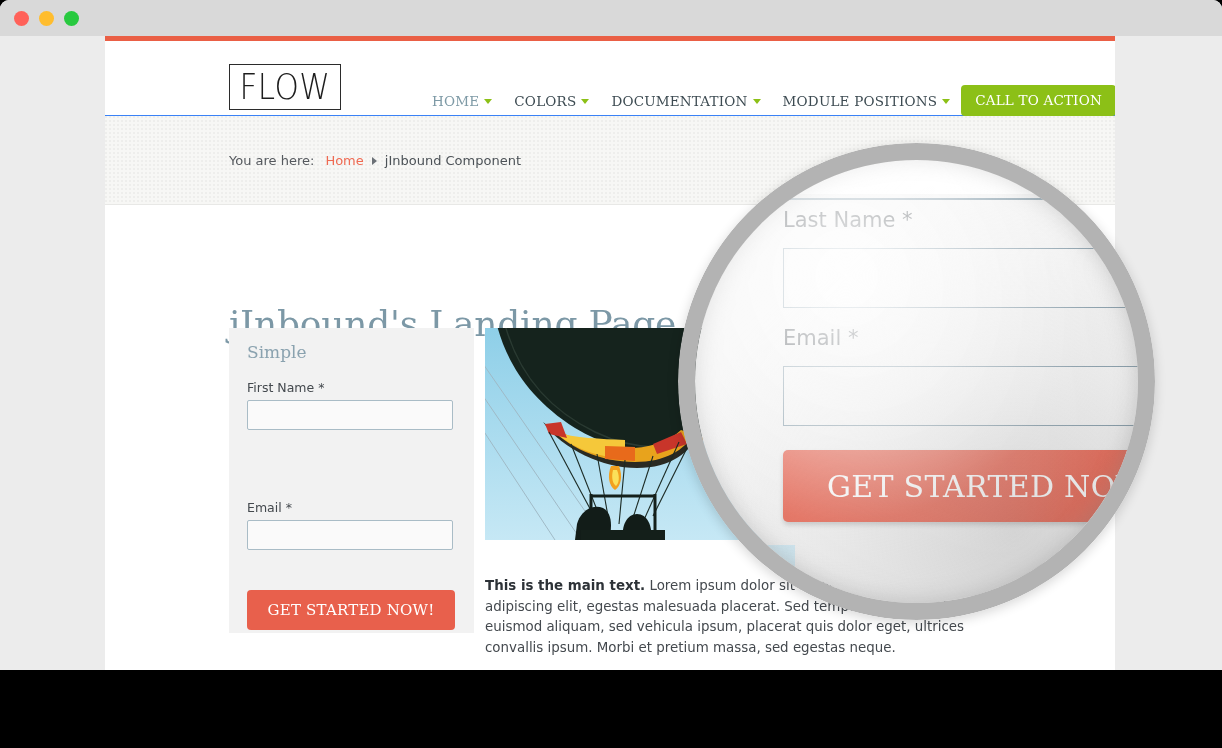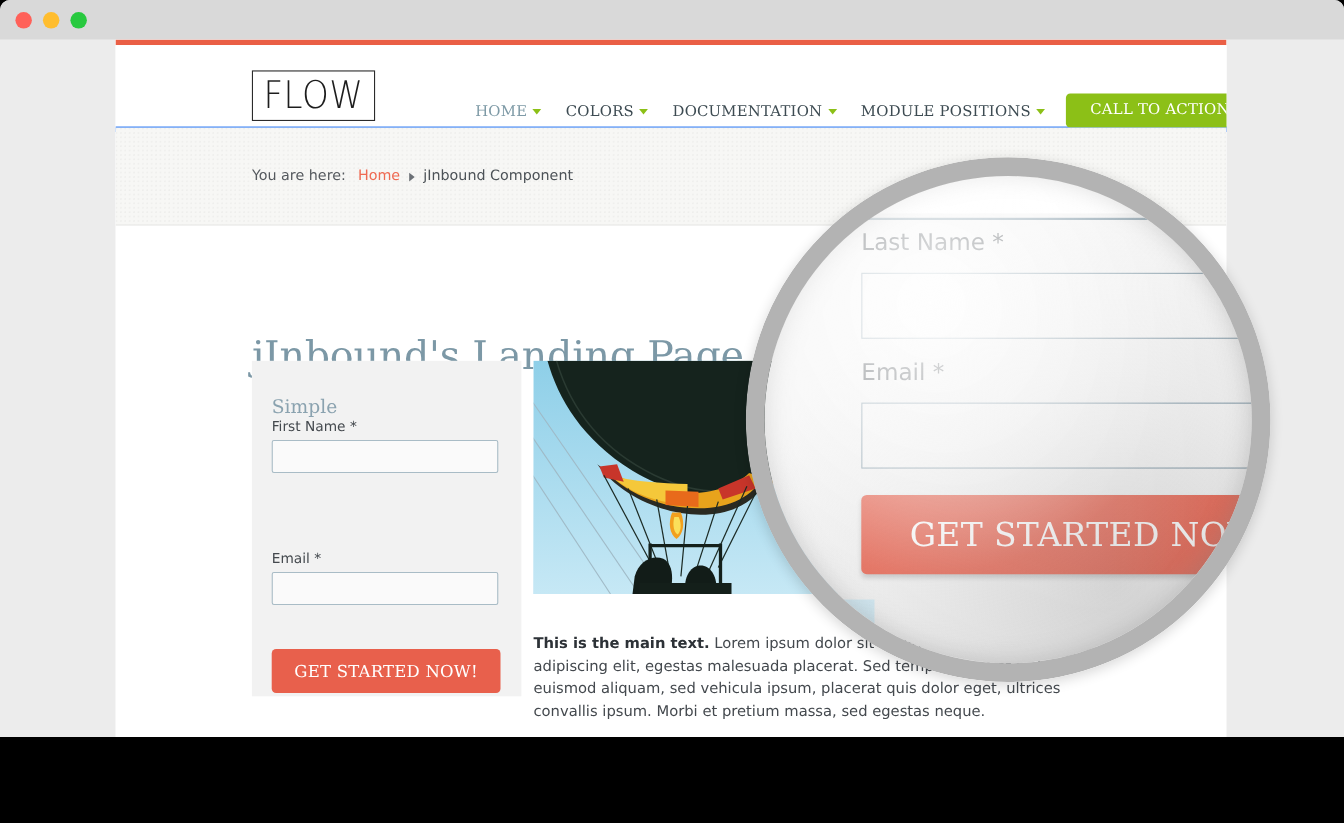--- a/index.html
+++ b/index.html
@@ -60,21 +60,21 @@
     width: 1010px; height: 5px;
   }
 
   
   #site-header {
     position: absolute;
     left: 0; top: 5px;
     width: 1054px;
     height: 74px;
     background: #ffffff;
-    border-bottom: 5px solid #3b82f6;
+    border-bottom: 1px solid #3b82f6;
   }
   #logo {
     position: absolute;
     left: 124px; top: 23px;
     width: 110px; height: 44px;
     border: 1px solid #2b2b2b;
     display: flex;
     align-items: center;
     justify-content: center;
   }
@@ -112,23 +112,22 @@
     width: 0; height: 0;
     border-left: 4px solid transparent;
     border-right: 4px solid transparent;
     border-top: 5px solid #8cc017;
     position: relative; top: 1px;
   }
   #nav-cta {
     font-family: "DejaVu Serif", serif;
     font-size: 13.5px;
     color: #ffffff;
-    padding: 7px 22px 8px;
+    padding: 7px 14px 8px;
     border-radius: 4px;
-    margin-left: 8px;
     white-space: nowrap;
     letter-spacing: 0.2px;
     cursor: pointer;
   }
 
   
   #breadcrumb-band {
     position: absolute;
     left: 0; top: 80px;
     width: 1010px;
@@ -176,21 +175,21 @@
   
   #form-card {
     position: absolute;
     left: 124px; top: 292px;
     width: 245px;
     height: 305px;
     background: #f2f2f2;
   }
   #form-heading {
     position: absolute;
-    left: 18px; top: 32px;
+    left: 18px; top: 14px;
     font-family: "DejaVu Serif", serif;
     font-size: 17px;
     color: #8aa2af;
   }
   .field { position: absolute; left: 18px; width: 208px; }
   .field-label {
     font-size: 12.5px;
     color: #44494e;
     margin-bottom: 5px;
     display: block;

